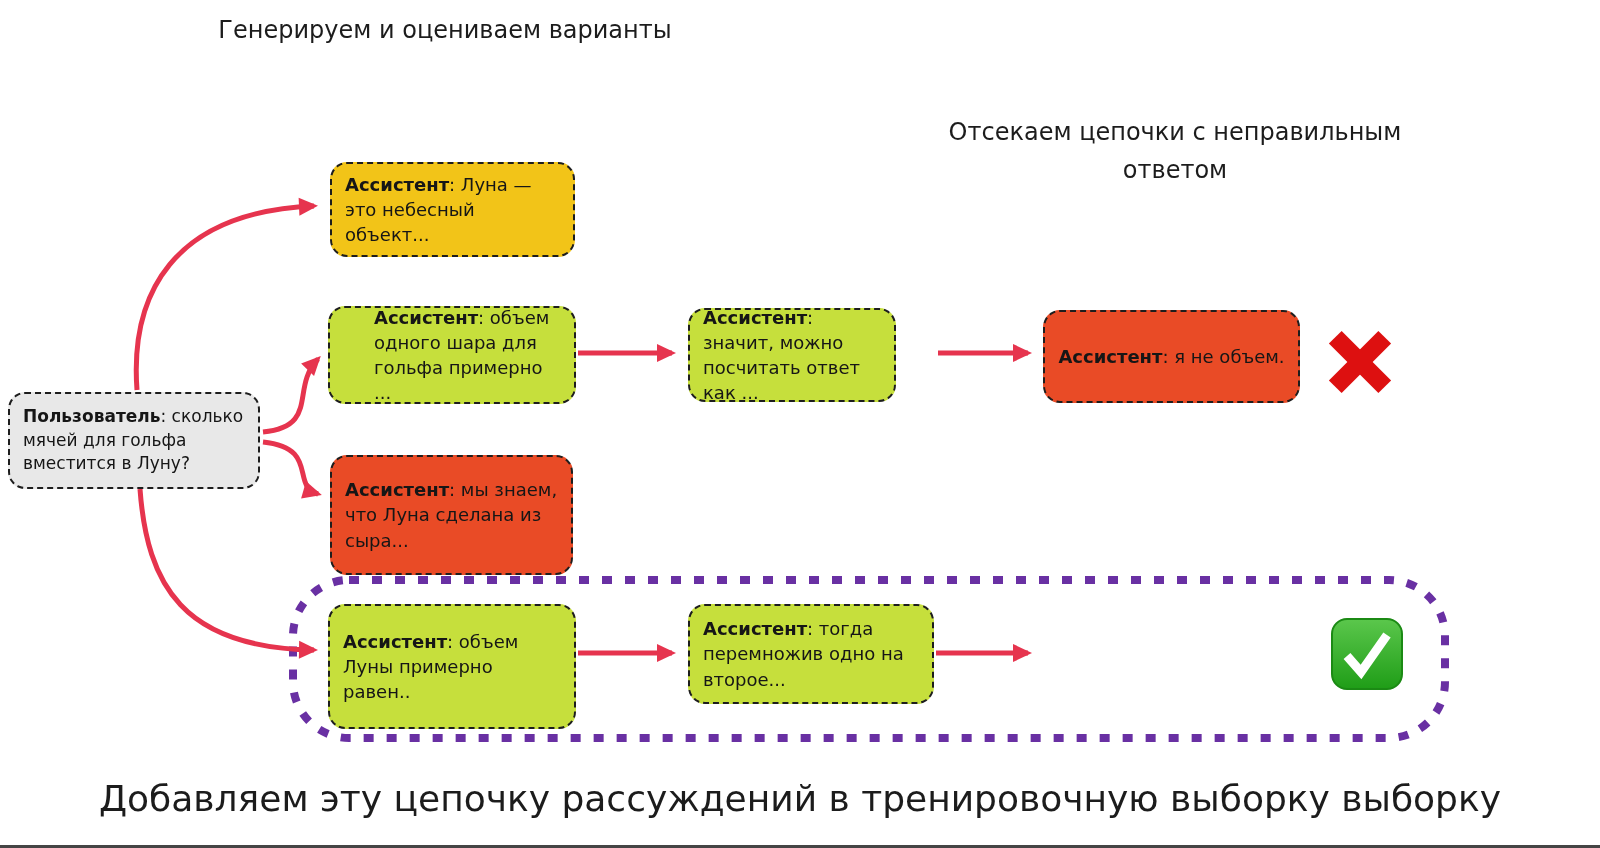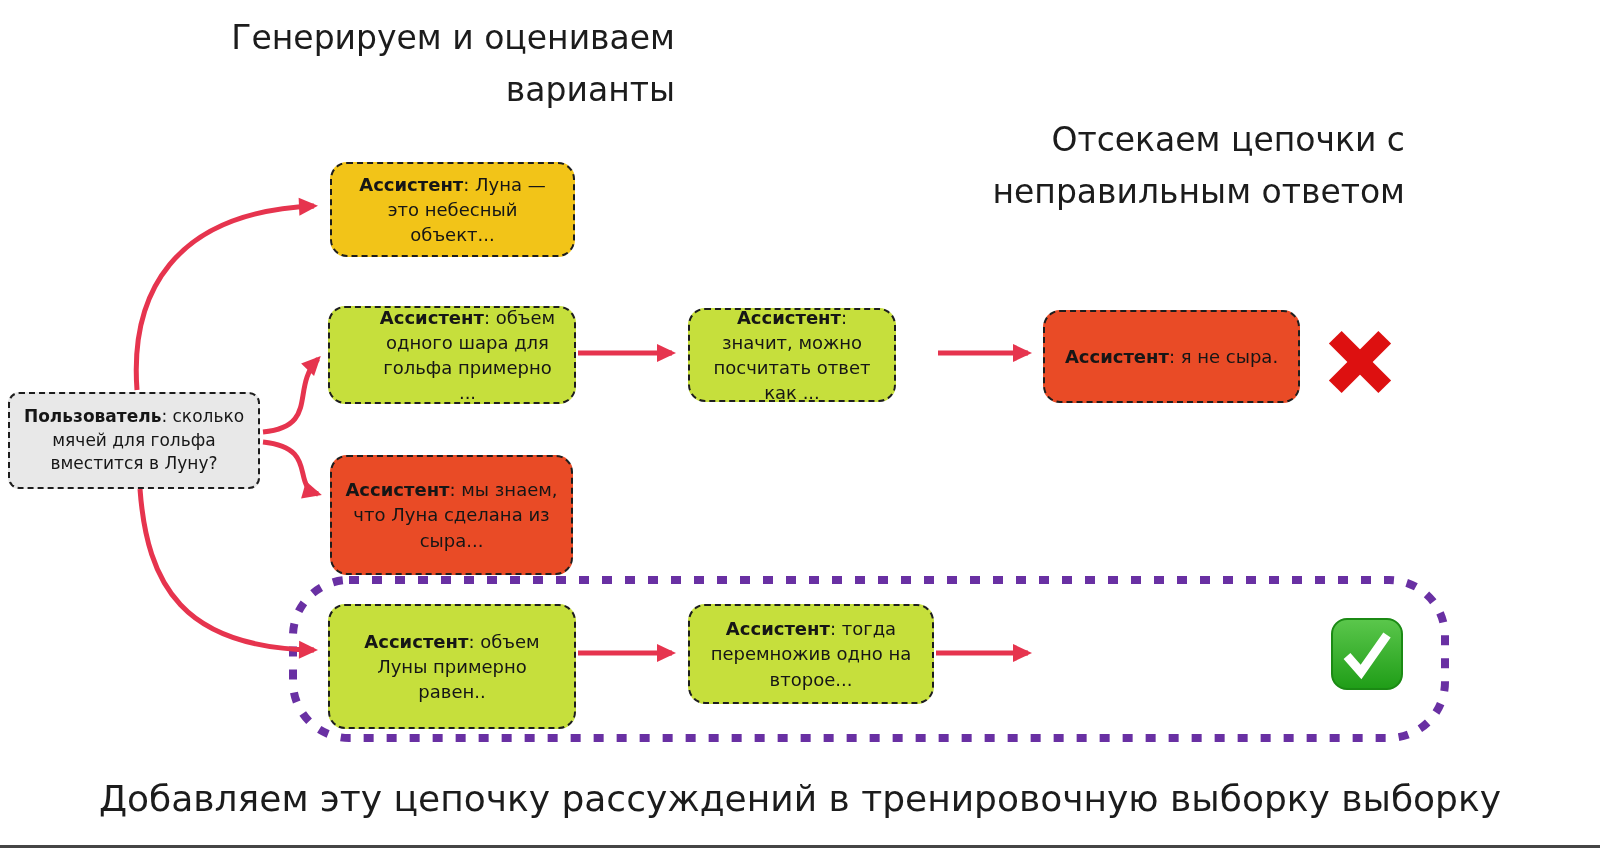--- a/index.html
+++ b/index.html
@@ -14,33 +14,33 @@
     --ink:#1c1c1c;
     --bottom-bar:#454545;
   }
   html,body{margin:0;padding:0;background:#fff;}
   .stage{
     position:relative;width:1600px;height:848px;background:#ffffff;overflow:hidden;
     font-family:"DejaVu Sans","Liberation Sans",sans-serif;color:var(--ink);
   }
   .overlay{position:absolute;left:0;top:0;width:1600px;height:848px;pointer-events:none;}
   .title{
-    position:absolute;text-align:right;font-size:33px;line-height:1.58;color:var(--ink);
+    position:absolute;text-align:center;font-size:24px;line-height:1.58;color:var(--ink);
   }
   .title.generate{left:215px;top:12px;width:460px;}
   .title.prune{left:945px;top:114px;width:460px;}
   .node{
     position:absolute;box-sizing:border-box;
     border:2.5px dashed #1d1d1d;border-radius:17px;
-    display:flex;align-items:center;justify-content:center;text-align:center;
+    display:flex;align-items:center;justify-content:center;text-align:left;
     padding:6px 13px;font-size:18px;line-height:1.4;color:#161616;
   }
   .node b{font-weight:bold;}
   .node sup{font-size:11px;vertical-align:super;}
-  .node.user{left:8px;top:392px;width:252px;height:97px;background:var(--gray);font-size:17px;border-radius:11px;}
+  .node.user{left:8px;top:392px;width:252px;height:97px;background:var(--gray);font-size:17px;}
   .node.yellow{left:330px;top:162px;width:245px;height:95px;background:var(--yellow);}
   .node.c1s1{left:328px;top:306px;width:248px;height:98px;background:var(--lime);padding-left:44px;}
   .node.c1s2{left:688px;top:308px;width:208px;height:94px;background:var(--lime);}
   .node.c1fin{left:1043px;top:310px;width:257px;height:93px;background:var(--red);}
   .node.cheese{left:330px;top:455px;width:243px;height:120px;background:var(--red);}
   .node.c2s1{left:328px;top:604px;width:248px;height:125px;background:var(--lime);}
   .node.c2s2{left:688px;top:604px;width:246px;height:100px;background:var(--lime);}
   .node.c2fin{left:1043px;top:604px;width:257px;height:97px;background:var(--green);}
   .caption{
     position:absolute;left:0;top:778px;width:1600px;text-align:center;
@@ -90,21 +90,21 @@
     <div><b>Ассистент</b><span>: Луна — это небесный объект...</span></div>
   </div>
 
   <div class="node c1s1">
     <div><b>Ассистент</b><span>: объем одного шара для гольфа примерно ...</span></div>
   </div>
   <div class="node c1s2">
     <div><b>Ассистент</b><span>: значит, можно посчитать ответ как ...</span></div>
   </div>
   <div class="node c1fin">
-    <div><b>Ассистент</b><span>: я не сыра.</span></div>
+    <div><b>Ассистент</b><span>: я не объем.</span></div>
   </div>
 
   <div class="node cheese">
     <div><b>Ассистент</b><span>: мы знаем, что Луна сделана из сыра...</span></div>
   </div>
 
   <div class="node c2s1">
     <div><b>Ассистент</b><span>: объем Луны примерно равен..</span></div>
   </div>
   <div class="node c2s2">

